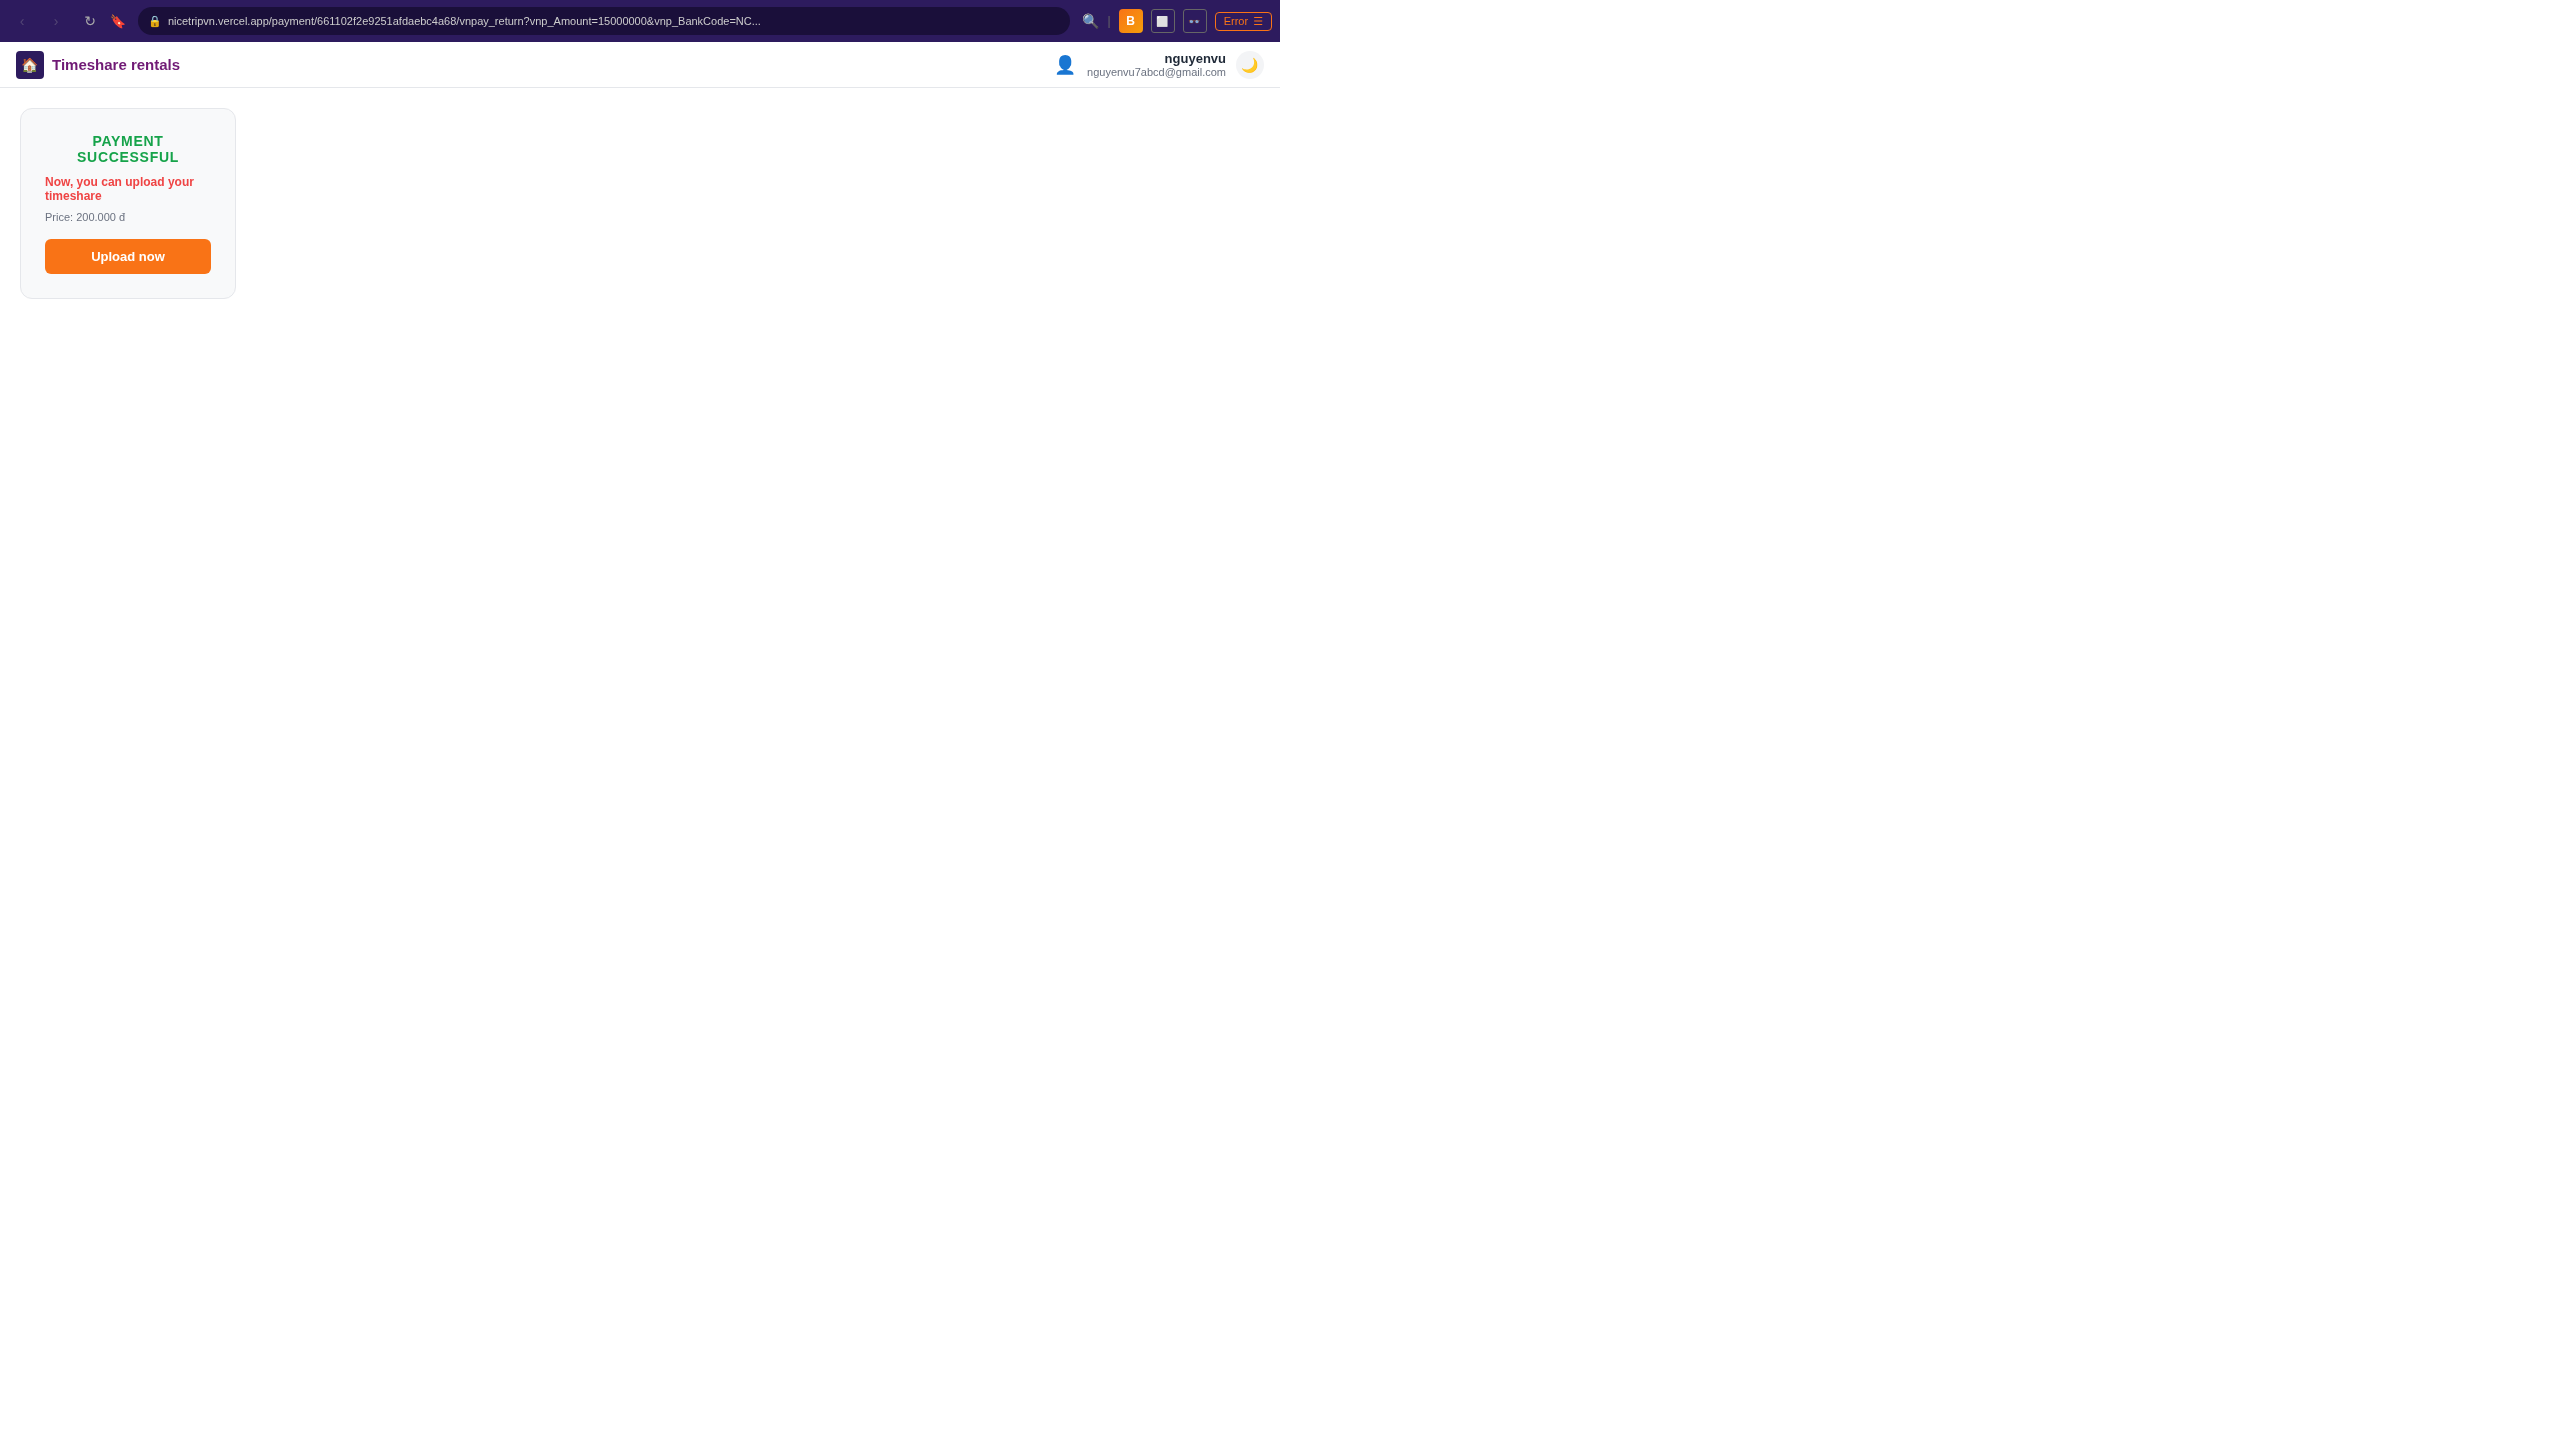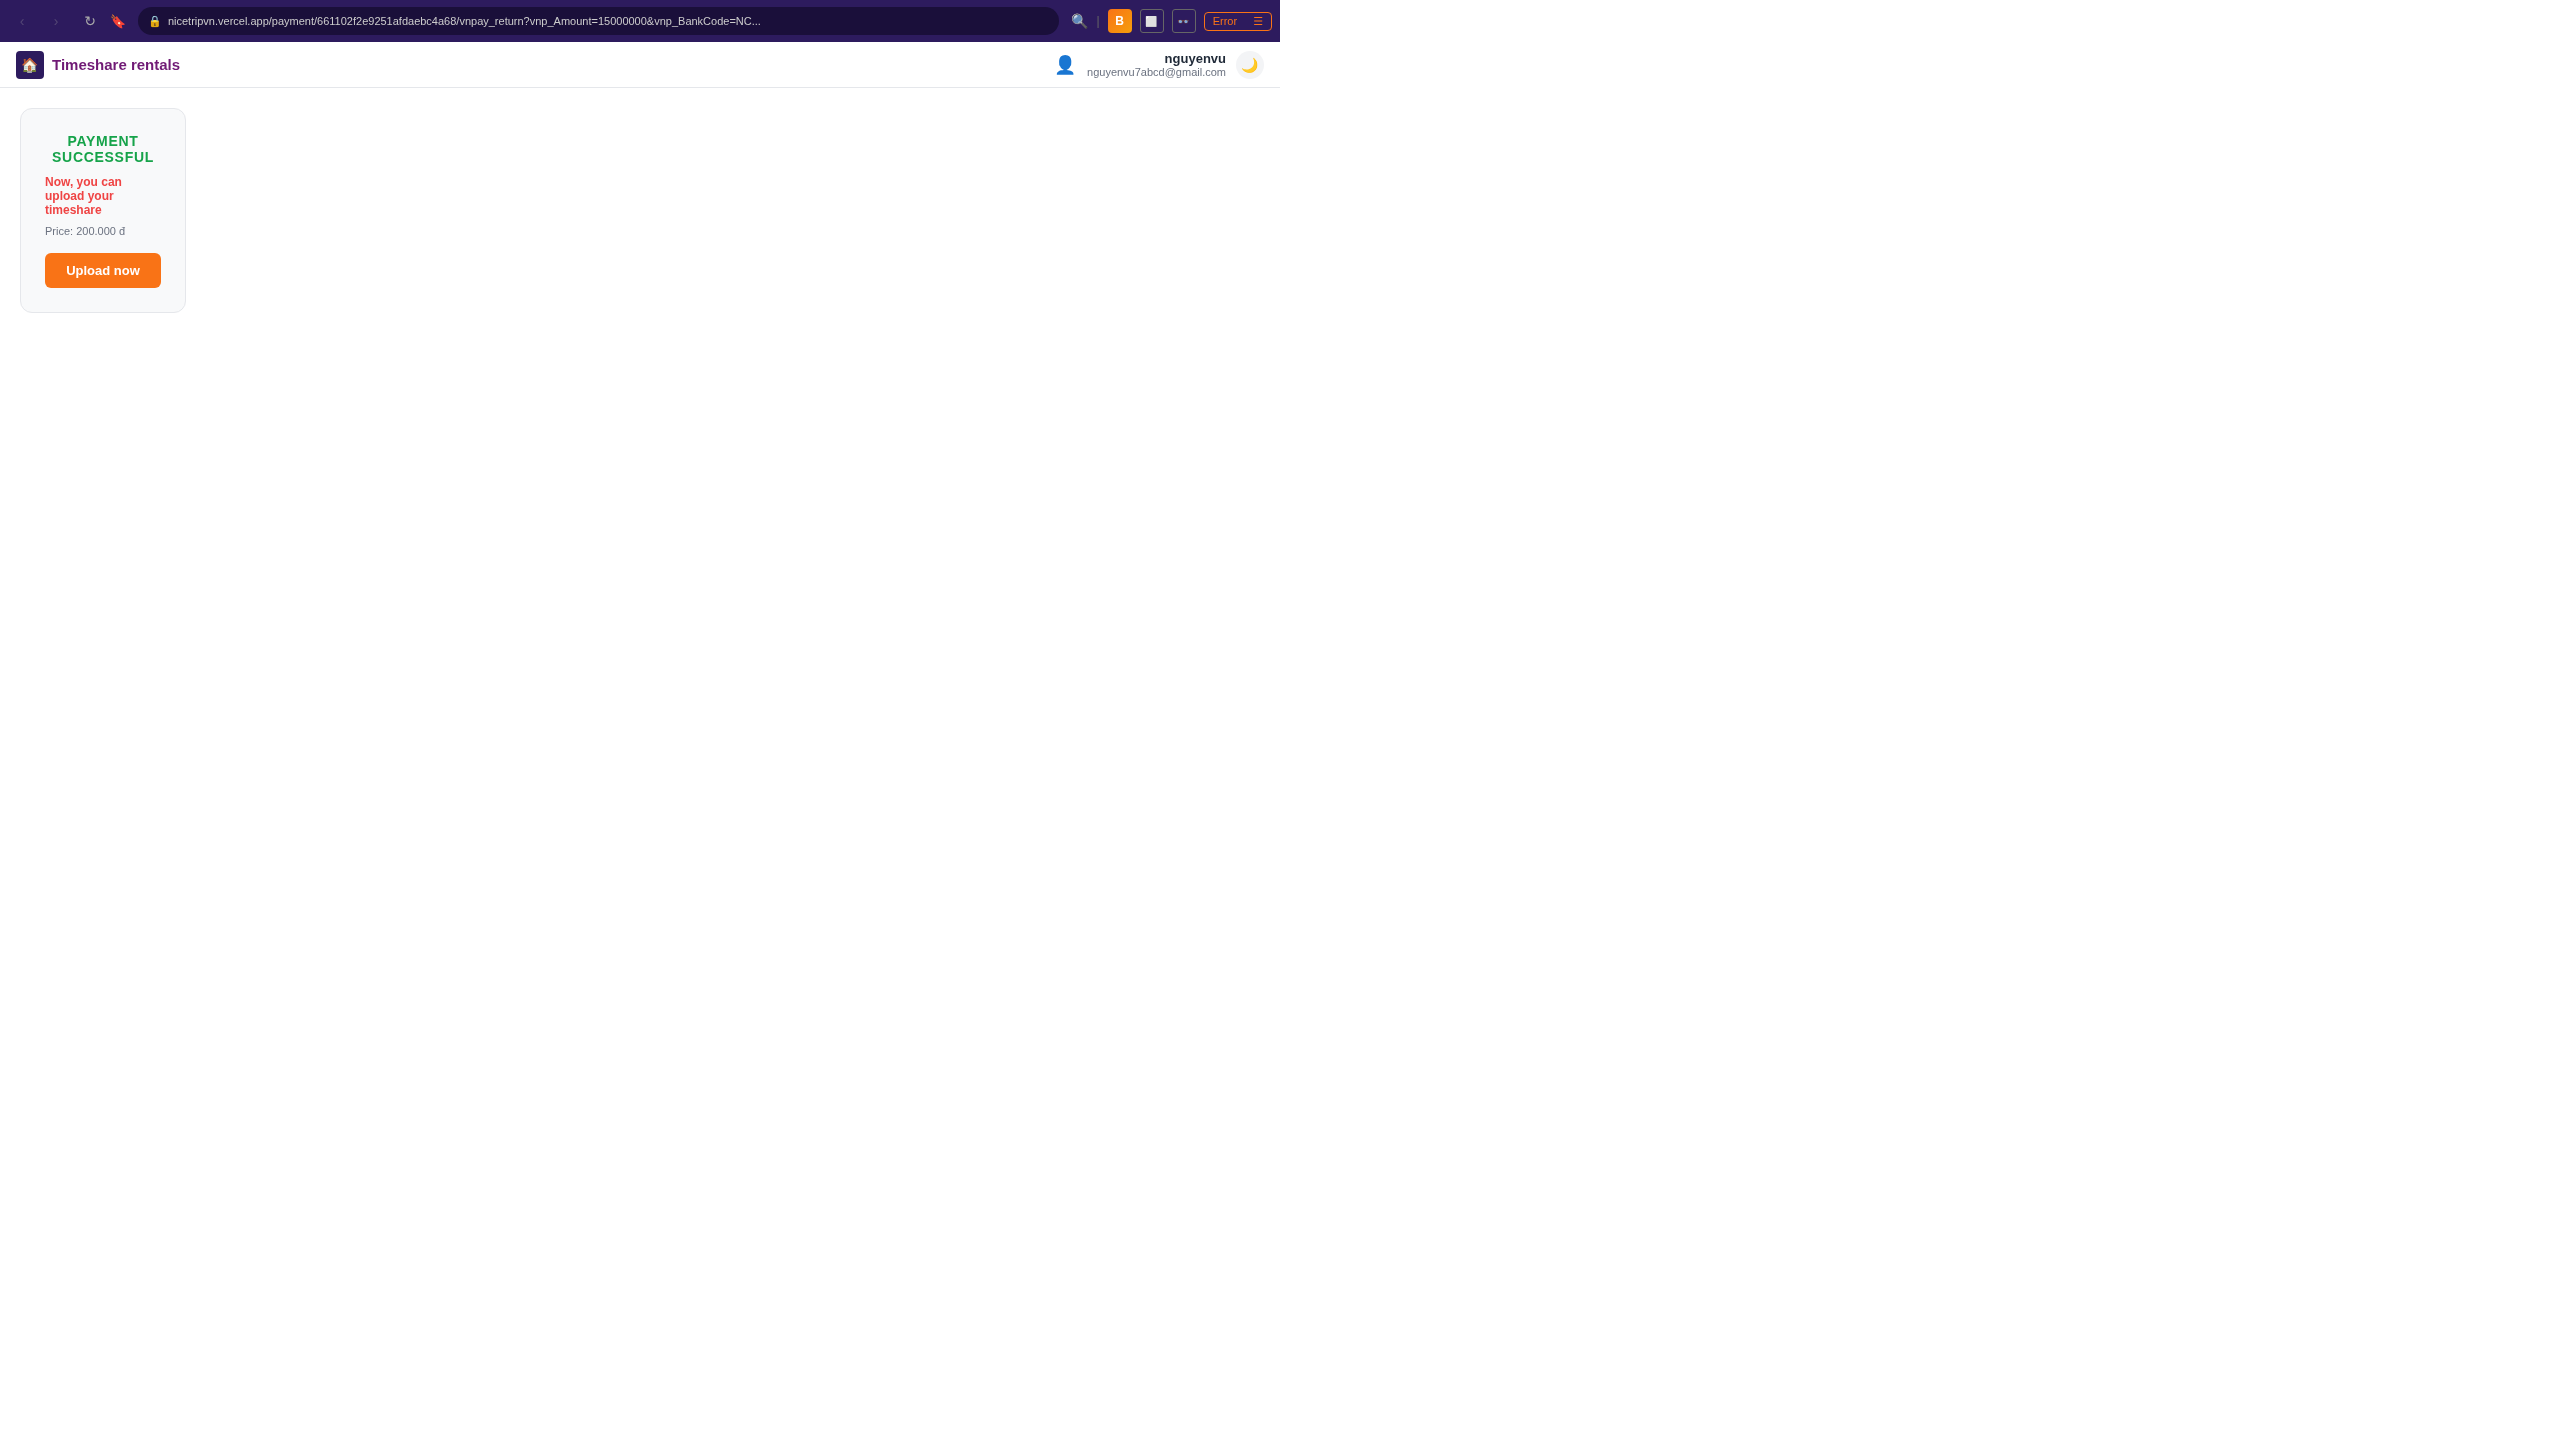--- a/index.html
+++ b/index.html
@@ -68,21 +68,21 @@
       display: flex; align-items: center; justify-content: center;
     }
     .error-btn {
       border: 1.5px solid #f97316;
       color: #f97316;
       border-radius: 4px;
       padding: 2px 8px;
       font-size: 11px;
       background: transparent;
       cursor: pointer;
-      display: flex; align-items: center; gap: 16px;
+      display: flex; align-items: center; gap: 5px;
     }
     .bookmark-icon { color: #aaa; font-size: 13px; cursor: pointer; }
 
     
     .app-header {
       background: #fff;
       border-bottom: 1px solid #e5e7eb;
       height: 46px;
       display: flex;
       align-items: center;
@@ -128,21 +128,21 @@
       padding: 20px;
       min-height: calc(725px - 42px - 46px);
     }
 
     
     .payment-card {
       background: #f8f9fa;
       border: 1px solid #e5e7eb;
       border-radius: 12px;
       padding: 24px;
-      width: 166px;
+      width: 216px;
       max-width: 370px;
     }
     .payment-success-title {
       font-size: 14px;
       font-weight: 800;
       color: #16a34a;
       text-transform: uppercase;
       letter-spacing: 0.05em;
       margin-bottom: 10px;
       text-align: center;

